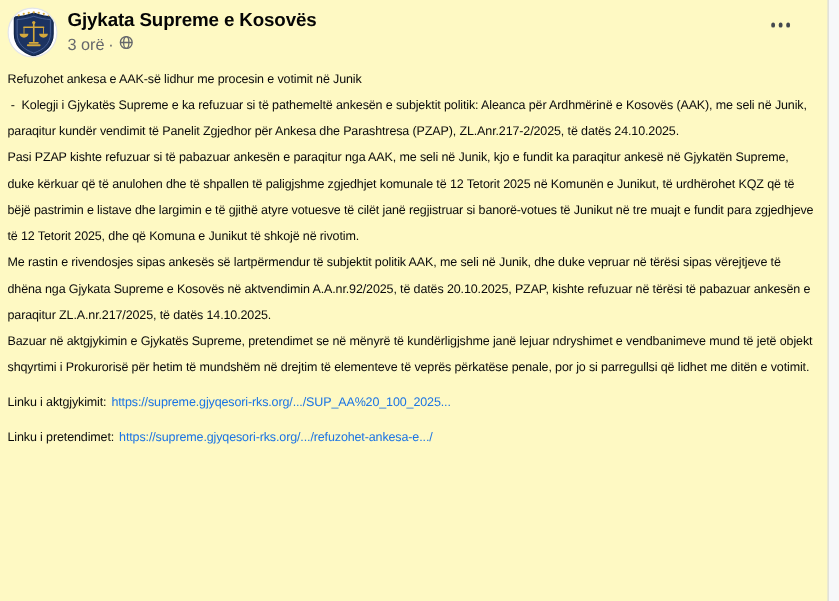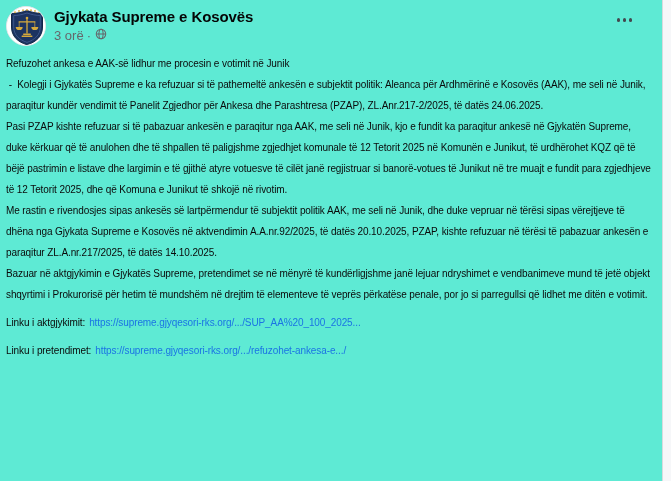--- a/index.html
+++ b/index.html
@@ -6,21 +6,21 @@
   html, body {
     width: 671px; height: 481px;
     overflow: hidden;
     background: #f6f7f9;
     font-family: "Liberation Sans", sans-serif;
   }
   .post-card {
     position: relative;
     width: 663px;
     height: 481px;
-    background: #5eead4;
+    background: #fef9c3;
     border-right: 1px solid #d8dade;
   }
   
   .post-header {
     display: flex;
     align-items: flex-start;
     padding: 6px 12px 0 6px;
   }
   .avatar {
     width: 40px; height: 40px;
@@ -134,21 +134,21 @@
     </div>
     <div class="more-btn" title="⋯">
       <span class="dot"></span>
       <span class="dot"></span>
       <span class="dot"></span>
     </div>
   </div>
 
   <div class="post-body">
     <p>Refuzohet ankesa e AAK-së lidhur me procesin e votimit në Junik</p>
-    <p> -  Kolegji i Gjykatës Supreme e ka refuzuar si të pathemeltë ankesën e subjektit politik: Aleanca për Ardhmërinë e Kosovës (AAK), me seli në Junik, paraqitur kundër vendimit të Panelit Zgjedhor për Ankesa dhe Parashtresa (PZAP), ZL.Anr.217-2/2025, të datës 24.06.2025.</p>
+    <p> -  Kolegji i Gjykatës Supreme e ka refuzuar si të pathemeltë ankesën e subjektit politik: Aleanca për Ardhmërinë e Kosovës (AAK), me seli në Junik, paraqitur kundër vendimit të Panelit Zgjedhor për Ankesa dhe Parashtresa (PZAP), ZL.Anr.217-2/2025, të datës 24.10.2025.</p>
     <p>Pasi PZAP kishte refuzuar si të pabazuar ankesën e paraqitur nga AAK, me seli në Junik, kjo e fundit ka paraqitur ankesë në Gjykatën Supreme, duke kërkuar që të anulohen dhe të shpallen të paligjshme zgjedhjet komunale të 12 Tetorit 2025 në Komunën e Junikut, të urdhërohet KQZ që të bëjë pastrimin e listave dhe largimin e të gjithë atyre votuesve të cilët janë regjistruar si banorë-votues të Junikut në tre muajt e fundit para zgjedhjeve të 12 Tetorit 2025, dhe që Komuna e Junikut të shkojë në rivotim.</p>
     <p>Me rastin e rivendosjes sipas ankesës së lartpërmendur të subjektit politik AAK, me seli në Junik, dhe duke vepruar në tërësi sipas vërejtjeve të dhëna nga Gjykata Supreme e Kosovës në aktvendimin A.A.nr.92/2025, të datës 20.10.2025, PZAP, kishte refuzuar në tërësi të pabazuar ankesën e paraqitur ZL.A.nr.217/2025, të datës 14.10.2025.</p>
     <p>Bazuar në aktgjykimin e Gjykatës Supreme, pretendimet se në mënyrë të kundërligjshme janë lejuar ndryshimet e vendbanimeve mund të jetë objekt shqyrtimi i Prokurorisë për hetim të mundshëm në drejtim të elementeve të veprës përkatëse penale, por jo si parregullsi që lidhet me ditën e votimit.</p>
 
     <div class="link-row">
       <span class="link-label">Linku i aktgjykimit:</span><a href="#">https://supreme.gjyqesori-rks.org/.../SUP_AA%20_100_2025...</a>
     </div>
     <div class="link-row">
       <span class="link-label">Linku i pretendimet:</span><a href="#">https://supreme.gjyqesori-rks.org/.../refuzohet-ankesa-e.../</a>
     </div>

